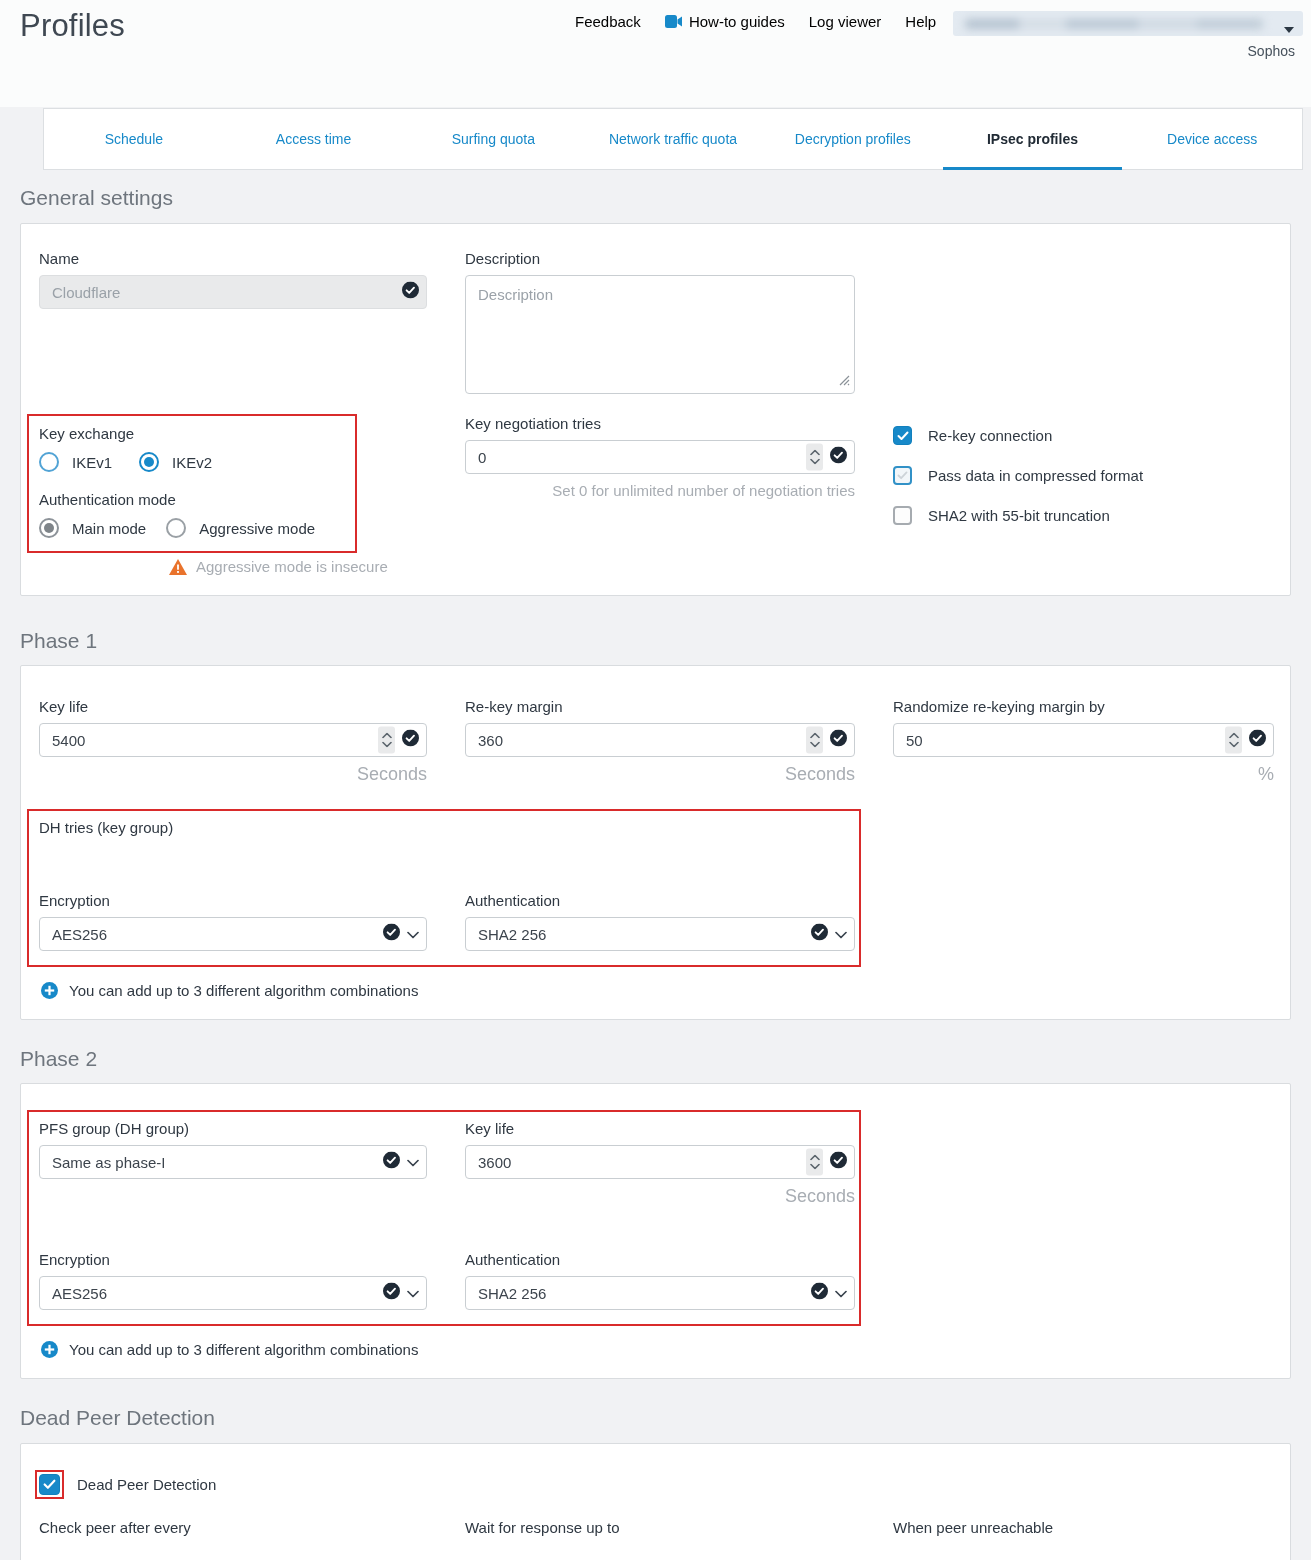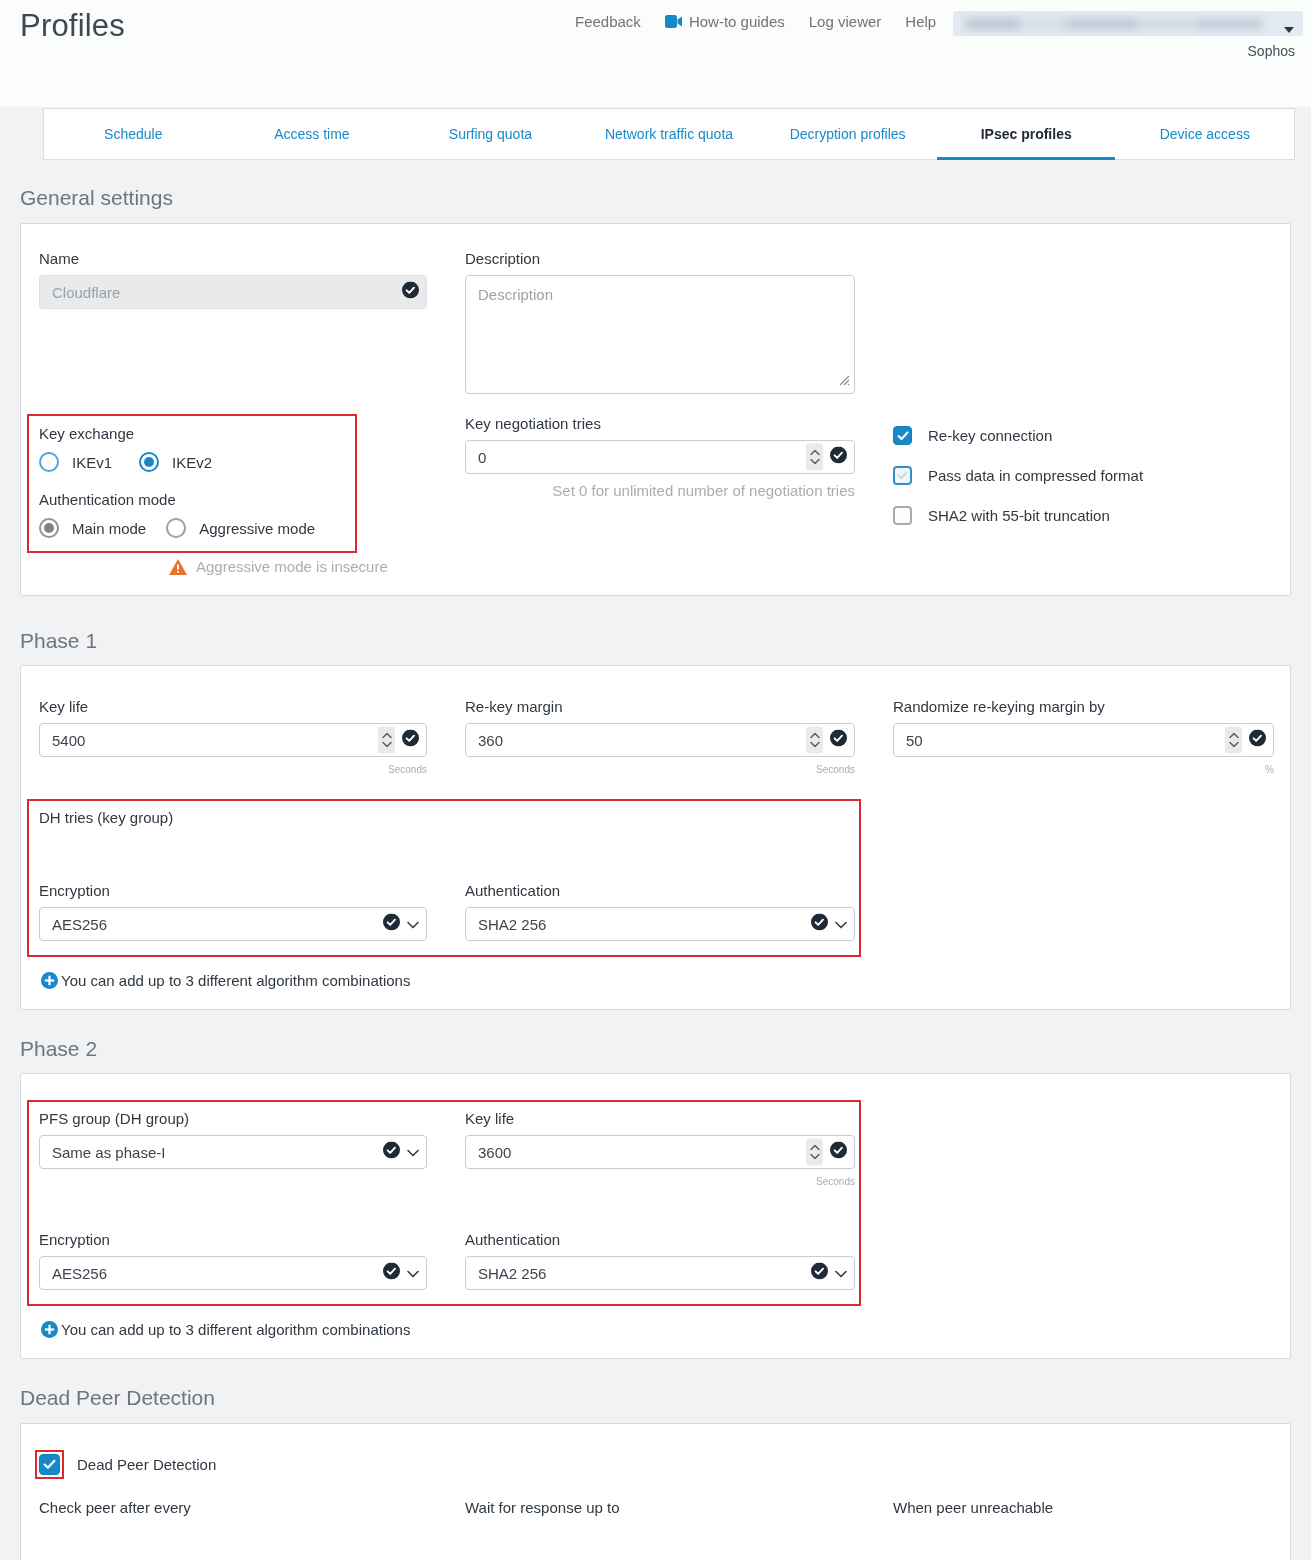--- a/index.html
+++ b/index.html
@@ -3,46 +3,46 @@
 <meta charset="utf-8">
 <style>
   * { margin:0; padding:0; box-sizing:border-box; }
   html,body { width:1311px; height:1560px; overflow:hidden; }
   body { font-family:"Liberation Sans", sans-serif; background:#f1f2f4; position:relative; color:#333b44; }
 
   
   .header { position:absolute; top:0; left:0; right:0; height:107px; background:#fbfcfc; }
   .page-title { position:absolute; left:20px; top:8px; font-size:31px; font-weight:400; color:#3f4852; letter-spacing:.2px; }
   .header-links { position:absolute; left:575px; top:13px; display:flex; align-items:center; gap:24px; font-size:15px; }
-  .hlink { color:#737373; cursor:pointer; display:flex; align-items:center; gap:6px; white-space:nowrap; }
+  .hlink { color:#000000; cursor:pointer; display:flex; align-items:center; gap:6px; white-space:nowrap; }
   .user-pill { position:absolute; left:953px; top:11px; width:350px; height:25px; background:#e3eaf1; border-radius:3px; overflow:hidden; cursor:pointer; }
   .user-pill .blur { position:absolute; left:12px; right:40px; top:8px; height:10px; border-radius:4px;
       background:linear-gradient(90deg,#b5c3d0 0 18%, #d4dde5 18% 34%, #bac8d4 34% 58%, #cfd9e2 58% 78%, #bfccd7 78% 100%);
       filter:blur(4px); }
   .user-pill .caret { position:absolute; right:9px; top:8px; }
   .brand { position:absolute; right:16px; top:43px; font-size:14px; color:#45505b; }
 
   
-  .tabbar { position:absolute; top:108px; left:7px; right:16px; height:52px; background:#fff; border:1px solid #dcdfe2; display:flex;margin-left:36px; }
+  .tabbar { position:absolute; top:108px; left:7px; right:8px; height:62px; background:#fff; border:1px solid #dcdfe2; display:flex;margin-left:36px; }
   .tab { flex:1; display:flex; align-items:center; justify-content:center; font-size:14px; color:#1789c9; cursor:pointer; position:relative; }
   .tab.active { color:#212b35; font-weight:700; }
   .tab.active::after { content:""; position:absolute; left:0; right:0; bottom:-1px; height:3px; background:#1789c9; }
 
   
   .main { position:absolute; top:155px; left:20px; width:1271px; }
   .section-heading { font-size:21px; font-weight:400; color:#6e757d; }
   .h-general { margin-top:31px; margin-bottom:13px; }
   .h-phase1 { margin-top:33px; margin-bottom:12px; }
   .h-phase2 { margin-top:27px; margin-bottom:12px; }
   .h-dpd { margin-top:27px; margin-bottom:13px; }
   .card { background:#fff; border:1px solid #d9dcdf; border-radius:2px; padding:26px 16px 20px 18px; }
 
   .row3 { display:grid; grid-template-columns:388px 390px 1fr; column-gap:38px; align-items:start; }
   .flabel { font-size:15px; color:#2f3842; margin-bottom:8px; }
-  .suffix { font-size:10px; color:#a8adb3; text-align:right; margin-top:7px; }
+  .suffix { font-size:18px; color:#a8adb3; text-align:right; margin-top:7px; }
   .helper { font-size:15px; color:#a8adb3; text-align:right; margin-top:8px; white-space:nowrap; }
 
   
   .ibox { position:relative; height:34px; border:1px solid #c9ced2; border-radius:4px; background:#fff; display:flex; align-items:center; }
   .ibox input { border:none; outline:none; background:transparent; font-family:inherit; font-size:15px; color:#3c444d; padding:0 12px; width:100%; height:100%; border-radius:4px; }
   .ibox.disabled { background:#e9eaeb; border-color:#dcdee0; }
   .ibox.disabled input { color:#9aa1a8; }
   .controls { position:absolute; right:7px; top:50%; transform:translateY(-50%); display:flex; align-items:center; gap:7px; }
   .spin { width:17px; height:27px; background:#e9eaeb; border-radius:3px; display:flex; flex-direction:column; align-items:center; justify-content:center; gap:3px; cursor:pointer; }
   .selbox { cursor:pointer; }
@@ -79,21 +79,21 @@
   .cb-col { margin-top:12px; display:flex; flex-direction:column; gap:21px; }
   .cb-row { display:flex; align-items:center; gap:16px; }
   .cb { width:19px; height:19px; border-radius:4px; flex:none; display:flex; align-items:center; justify-content:center; cursor:pointer; }
   .cb.checked { background:#1789c9; border:1px solid #1280bd; }
   .cb.unchecked-blue { background:#f2f6f9; border:2px solid #3191c7; }
   .cb.unchecked { background:#fdfdfd; border:2px solid #a6abb0; }
   .cb-label { font-size:15px; color:#2f3842; }
   .cb-big { width:21px; height:21px; }
 
   .gap-row { margin-top:48px; }
-  .add-row { display:flex; align-items:center; gap:3px; margin-top:15px; margin-left:2px; }
+  .add-row { display:flex; align-items:center; gap:11px; margin-top:15px; margin-left:2px; }
   .add-text { font-size:15px; color:#2f3842; }
 
   .dpd-enable { display:flex; align-items:center; gap:13px; margin-left:-4px; margin-bottom:20px; }
   .dpd-enable .cb-label { font-size:15px; }
 
   .seconds-block { margin-top:44px; }
 </style>
 </head>
 <body>
 

